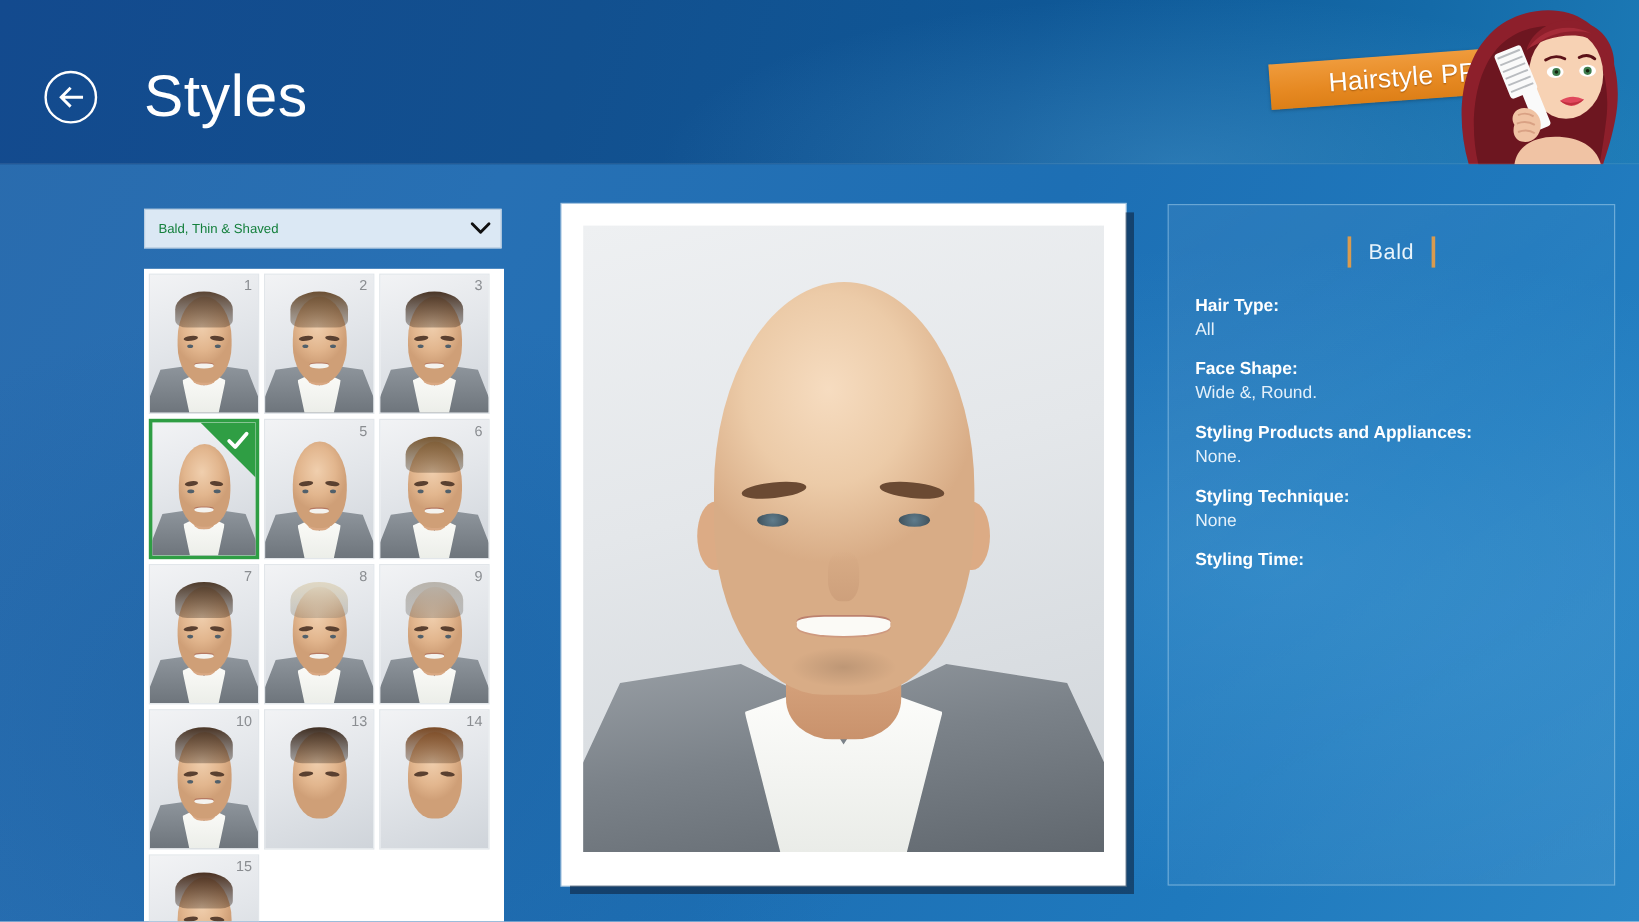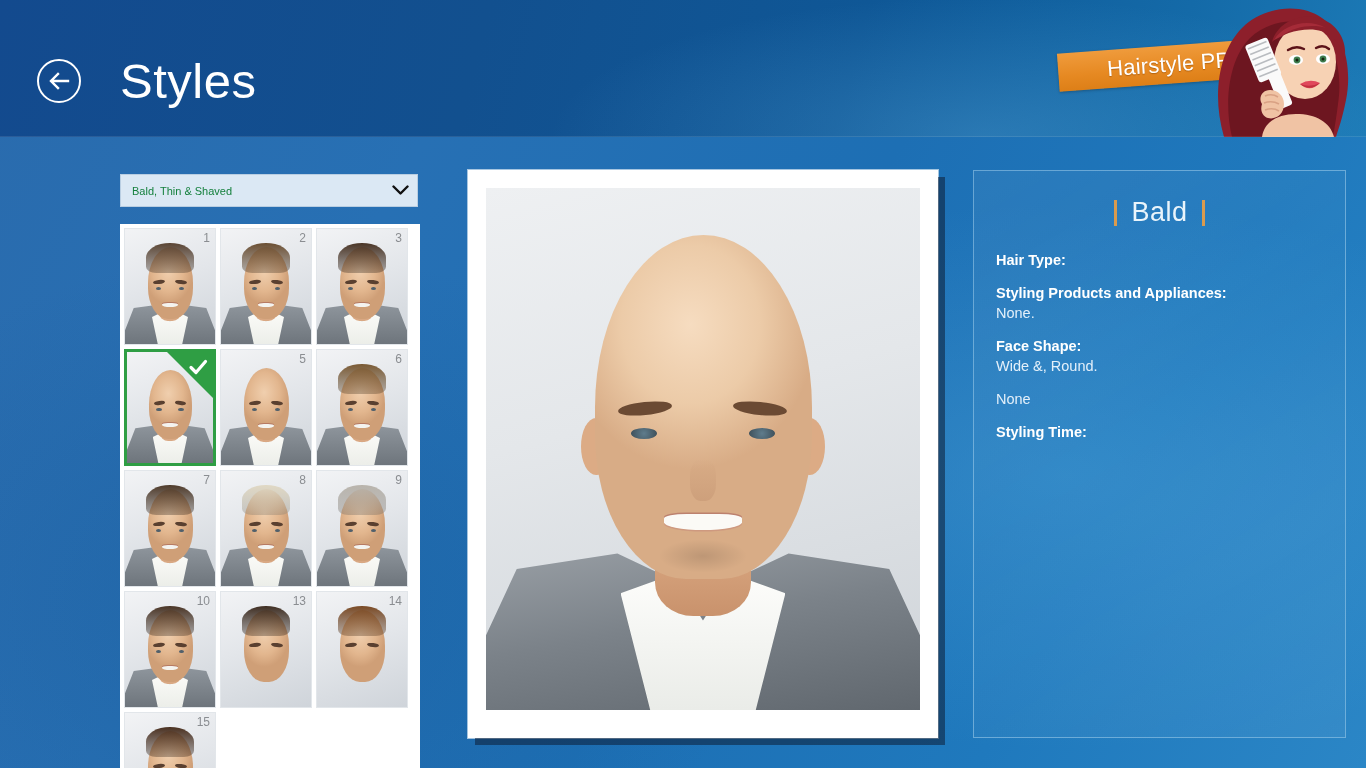--- a/index.html
+++ b/index.html
@@ -208,21 +208,21 @@
   }
 
   
   #info-panel {
     position: absolute; left: 973px; top: 170px; width: 373px; height: 568px;
     border: 1px solid rgba(160,205,235,0.55);
     background: linear-gradient(150deg, rgba(255,255,255,0.06) 0%, rgba(255,255,255,0.015) 45%, rgba(255,255,255,0.05) 100%);
     padding: 26px 22px 0 22px;
   }
   #info-title {
-    text-align: center; color: #e9f4fb; font-size: 27px; font-weight: 400;
+    text-align: center; color: #e9f4fb; font-size: 18px; font-weight: 400;
     letter-spacing: 0.5px; margin-bottom: 22px;
     display: flex; align-items: center; justify-content: center; gap: 14px;
   }
   #info-title .bar {
     display: inline-block; width: 3px; height: 26px;
     background: #d99b4f;
   }
   .info-row { margin-bottom: 13px; }
   .info-label {
     color: #ffffff; font-size: 14.5px; font-weight: bold; line-height: 20px;
@@ -510,29 +510,31 @@
 
 <div id="info-panel">
   <div id="info-title">
     <span class="bar"></span>
     <span>Bald</span>
     <span class="bar"></span>
   </div>
   <div id="info-rows">
       <div class="info-row">
         <div class="info-label">Hair Type:</div>
+        <div class="info-value">All</div>
+      </div>
+      <div class="info-row">
+        <div class="info-label">Face Shape:</div>
+        <div class="info-value">Wide &amp;, Round.</div>
       </div>
       <div class="info-row">
         <div class="info-label">Styling Products and Appliances:</div>
         <div class="info-value">None.</div>
       </div>
       <div class="info-row">
-        <div class="info-label">Face Shape:</div>
-        <div class="info-value">Wide &amp;, Round.</div>
-      </div>
-      <div class="info-row">
+        <div class="info-label">Styling Technique:</div>
         <div class="info-value">None</div>
       </div>
       <div class="info-row">
         <div class="info-label">Styling Time:</div>
       </div>
     </div>
 </div>
 
 </body></html>

